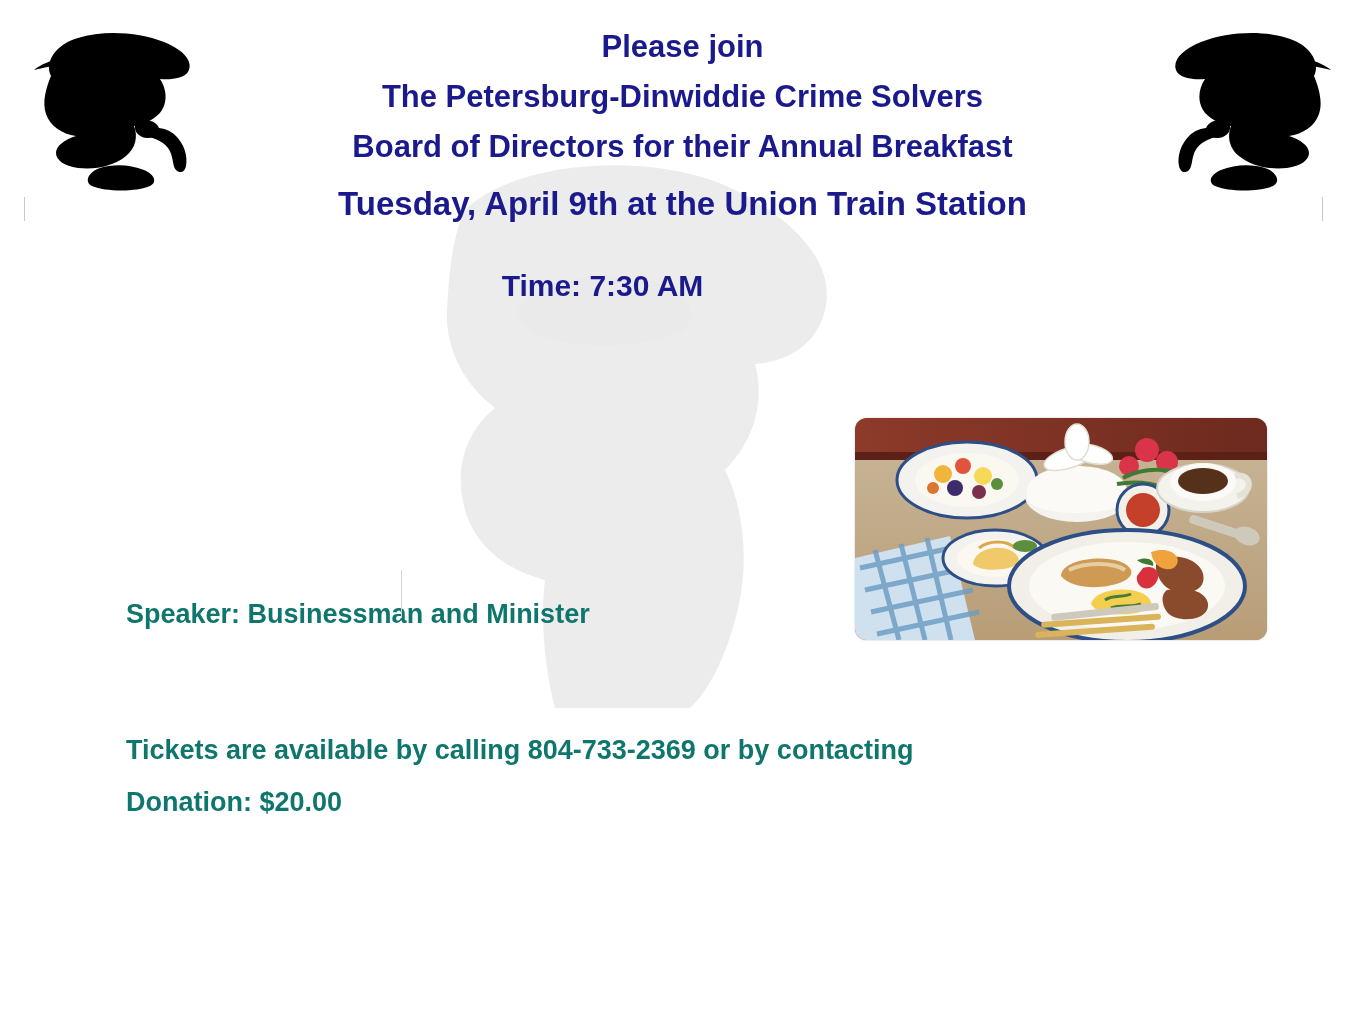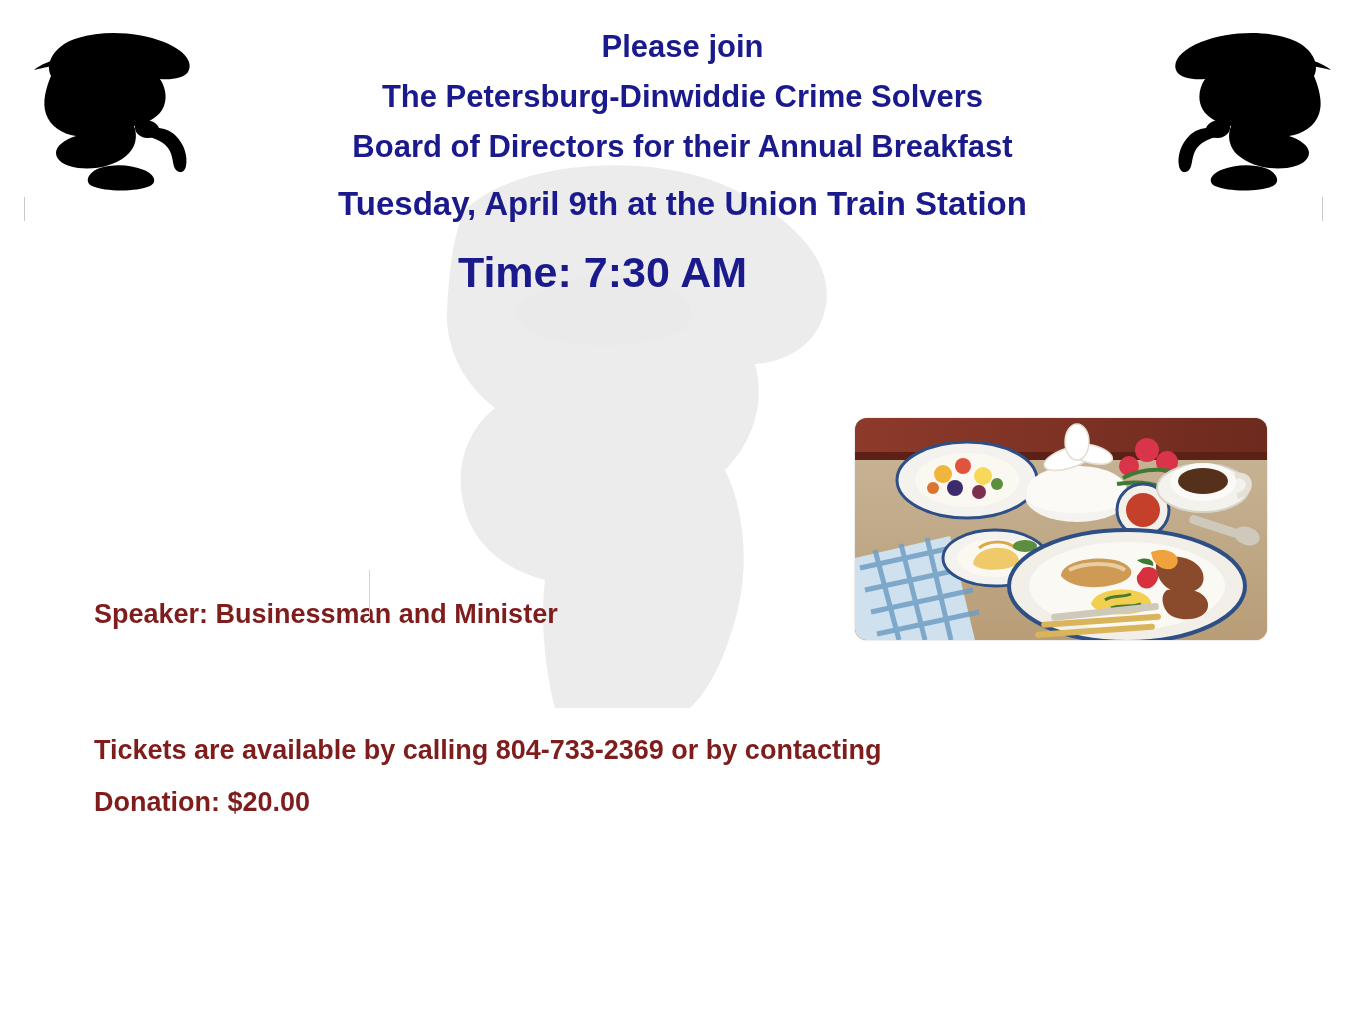--- a/index.html
+++ b/index.html
@@ -61,43 +61,43 @@
   }
   .headings .line {
     line-height: 1.62;
     white-space: nowrap;
   }
   .h-1 { font-size: 31px; }
   .h-2 { font-size: 31px; }
   .h-3 { font-size: 31px; }
   .h-4 { font-size: 33px; margin-top: 4px; }
   .h-5 { font-size: 33px; }
-  .h-6 { font-size: 43px; margin-top: 8px; padding-right: 160px; }
+  .h-6 { font-size: 30px; margin-top: 32px; padding-right: 160px; }
 
   
   .photo {
     position: absolute;
     left: 855px;
     top: 418px;
     width: 412px;
     height: 222px;
     border-radius: 12px;
     overflow: hidden;
     box-shadow: 0 0 2px rgba(0,0,0,0.25);
     background: #b8863f;
   }
   .photo svg { display: block; width: 100%; height: 100%; }
 
   
   .body-text {
     position: absolute;
-    left: 94px;
+    left: 126px;
     top: 595px;
     width: 1150px;
-    color: #7f1d1d;
+    color: #0f766e;
     font-weight: bold;
     font-size: 27px;
   }
   .body-text .p {
     line-height: 1.48;
     margin: 0;
   }
   .gap-lg { height: 96px; }
   .gap-sm { height: 12px; }
   .speaker-block { position: relative; }

